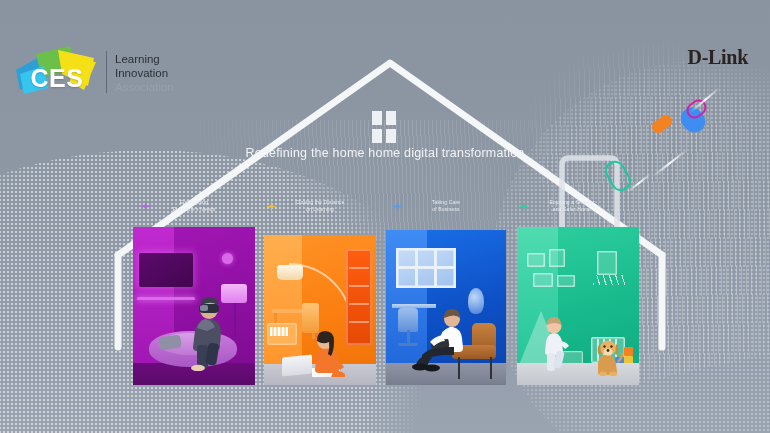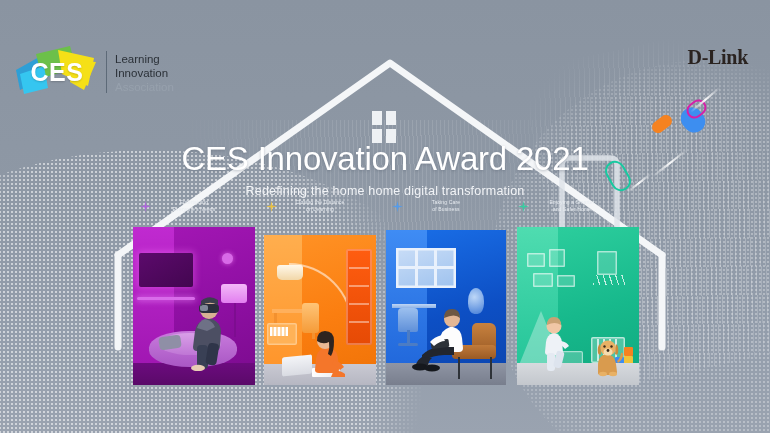--- a/index.html
+++ b/index.html
@@ -31,21 +31,21 @@
     -webkit-mask-image:linear-gradient(90deg, transparent, #000 50%, transparent);
     mask-image:linear-gradient(90deg, transparent, #000 50%, transparent);}
 
   
   #house{position:absolute;left:110px;top:55px;width:560px;height:330px;}
   #house svg{display:block;}
 
   
   #ces-logo{position:absolute;left:14px;top:44px;width:160px;height:58px;}
   #ces-mark{position:absolute;left:0;top:0;width:86px;height:56px;}
-  #ces-word{position:absolute;left:0;top:0;width:86px;height:56px;
+  #ces-word{position:absolute;left:0;top:6px;width:86px;height:56px;
     display:flex;align-items:center;justify-content:center;
     color:#fff;font-weight:bold;font-size:25px;letter-spacing:.5px;
     text-shadow:0 1px 2px rgba(0,0,0,.18);}
   #ces-divider{position:absolute;left:92px;top:7px;width:1px;height:42px;background:#5d6a78;}
   #cta-text{position:absolute;left:101px;top:8px;line-height:1.22;}
   #cta-text div{font-size:11.5px;color:#2b3138;font-weight:500;}
   #cta-text .faded{color:#97a1ad;}
 
   
   #dlink{position:absolute;right:22px;top:46px;
@@ -209,21 +209,20 @@
     <div id="cta-text">
       <div>Learning</div>
       <div>Innovation</div>
       <div class="faded">Association</div>
     </div>
   </div>
 
   <div id="dlink">D-Link</div>
 
   <div id="headline">
-    <div id="title">CES Innovation Award 2021</div>
     <div id="subtitle">Redefining the home home digital transformation</div>
   </div>
 
   <div class="room-label" style="left:134px">
     <svg class="label-icon" viewBox="0 0 12 12">
       <path d="M6 0 L7 5 L12 6 L7 7 L6 12 L5 7 L0 6 L5 5 Z" fill="#b061e0" opacity=".9"></path>
     </svg>
     <span class="ln">Entertaining</span>
     <span class="ln">Everyone's Needs</span>
   </div>

